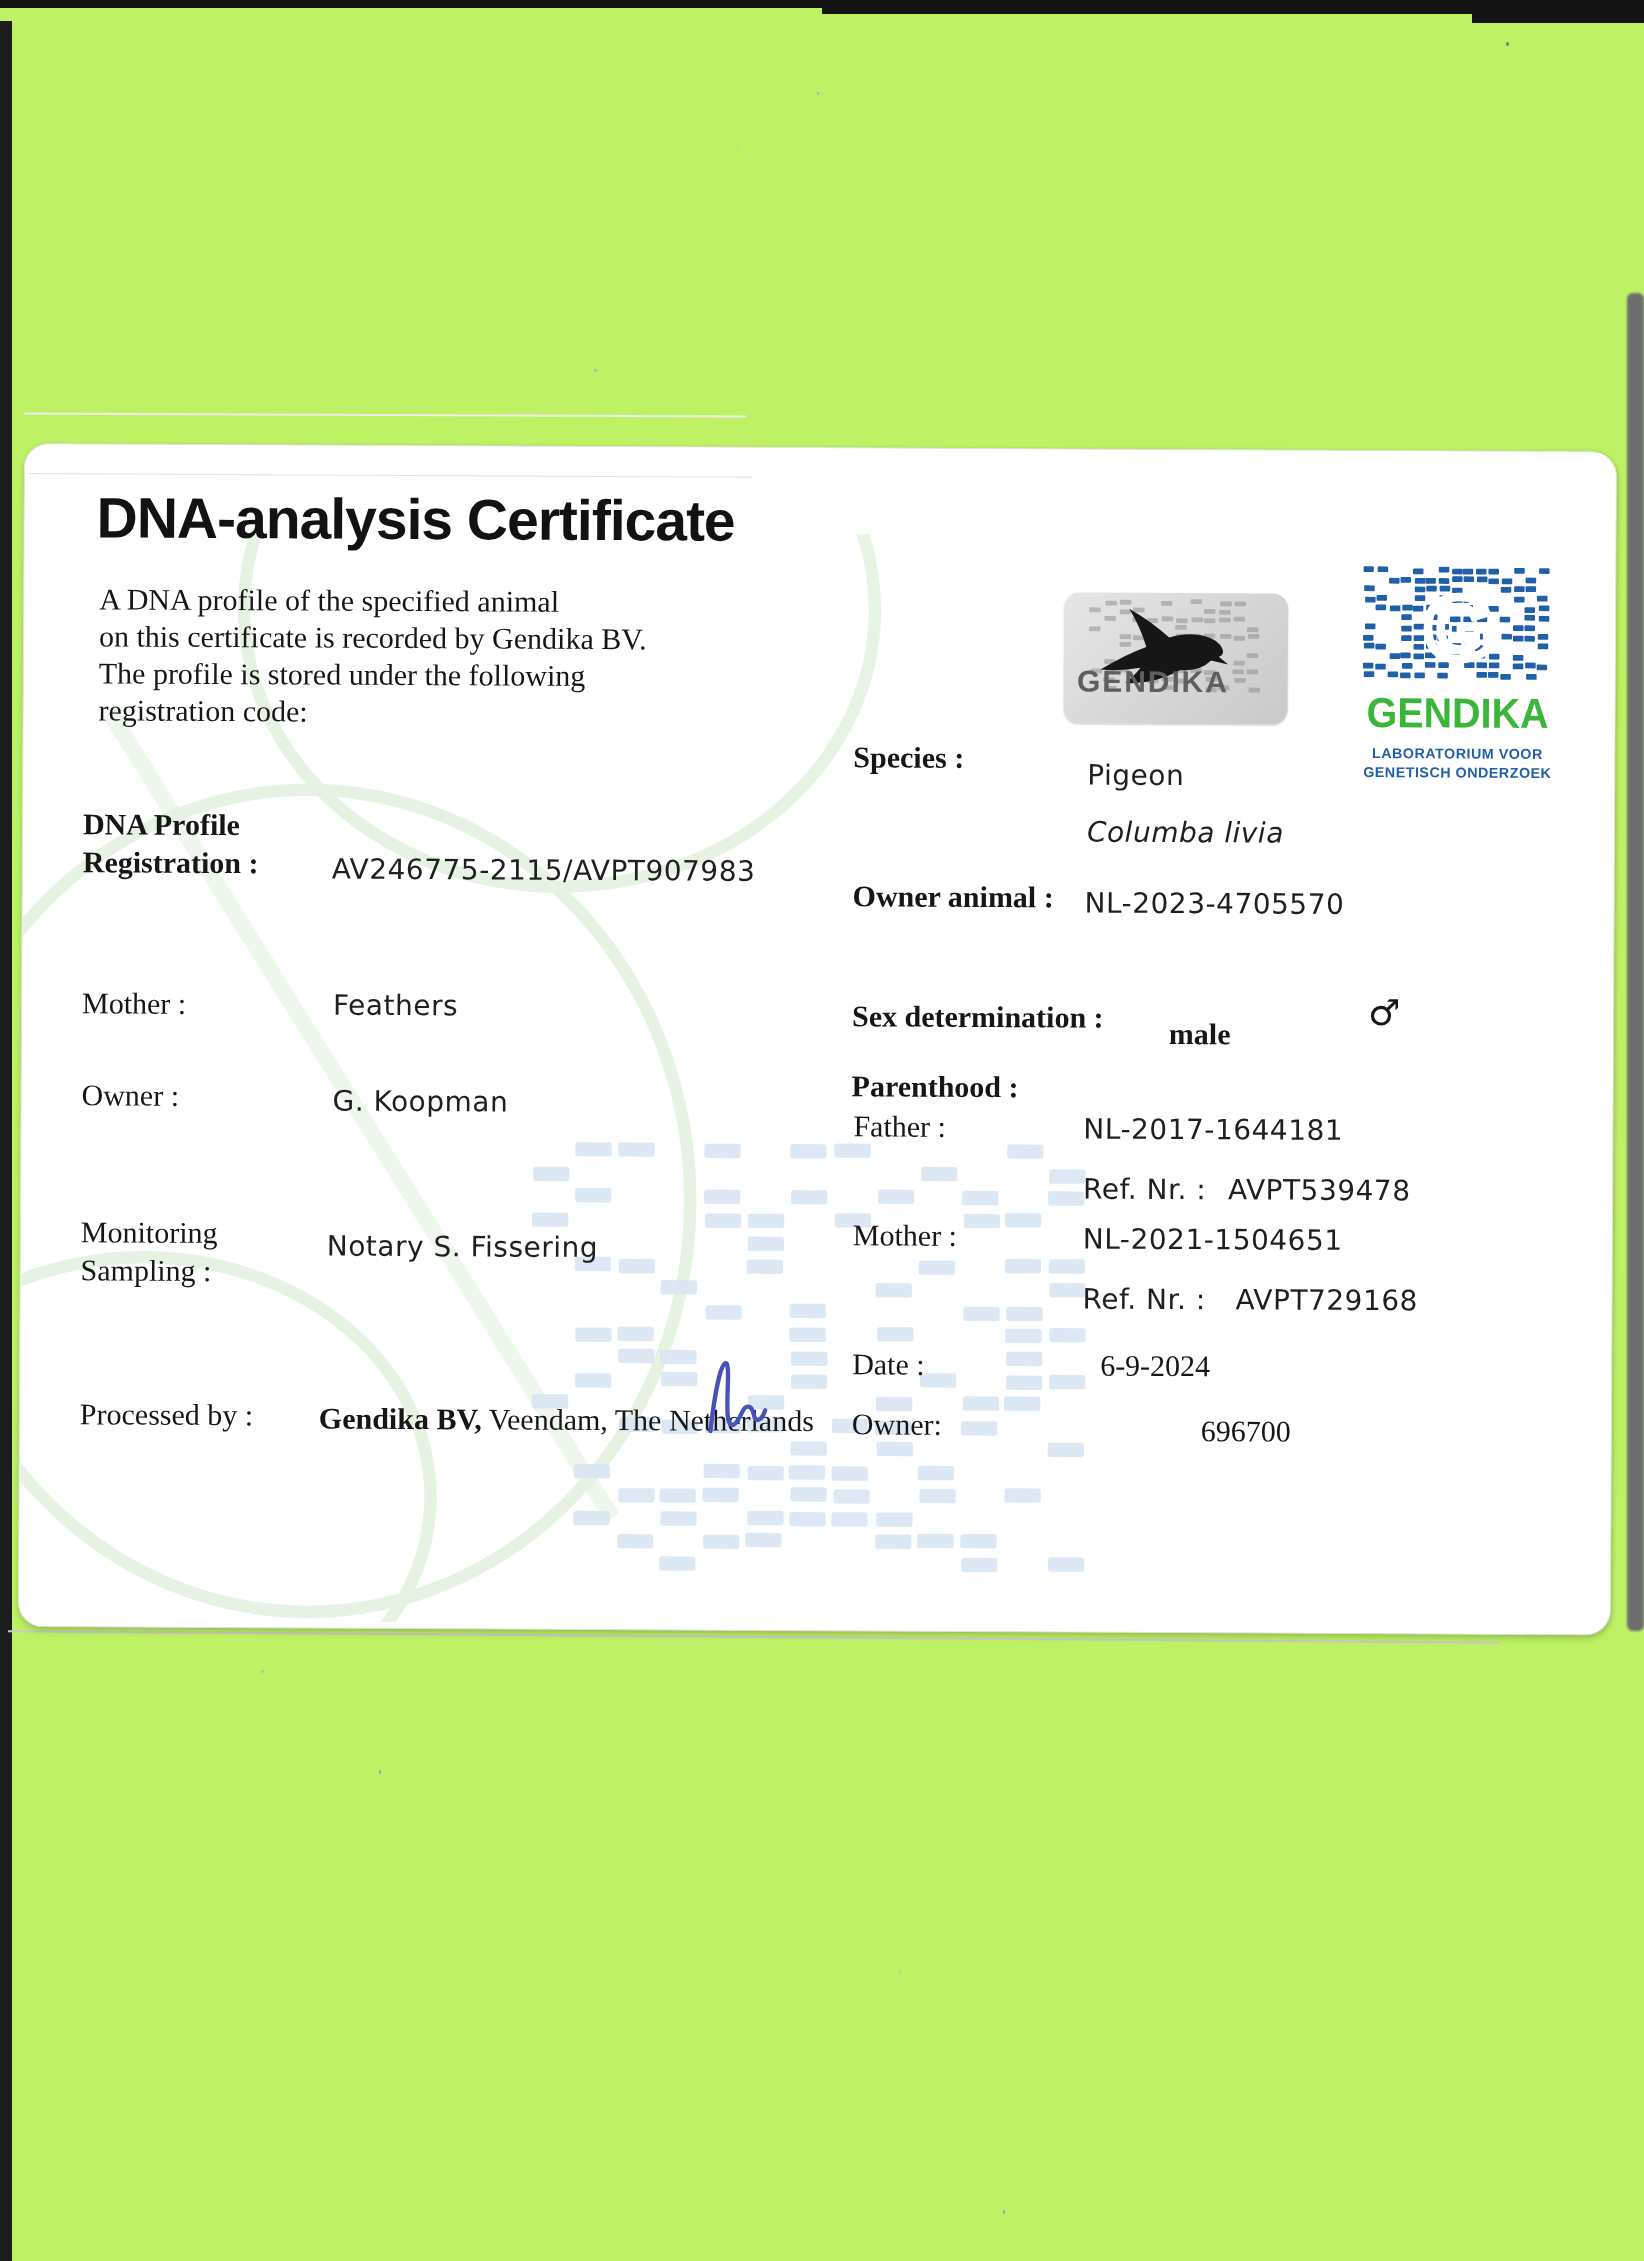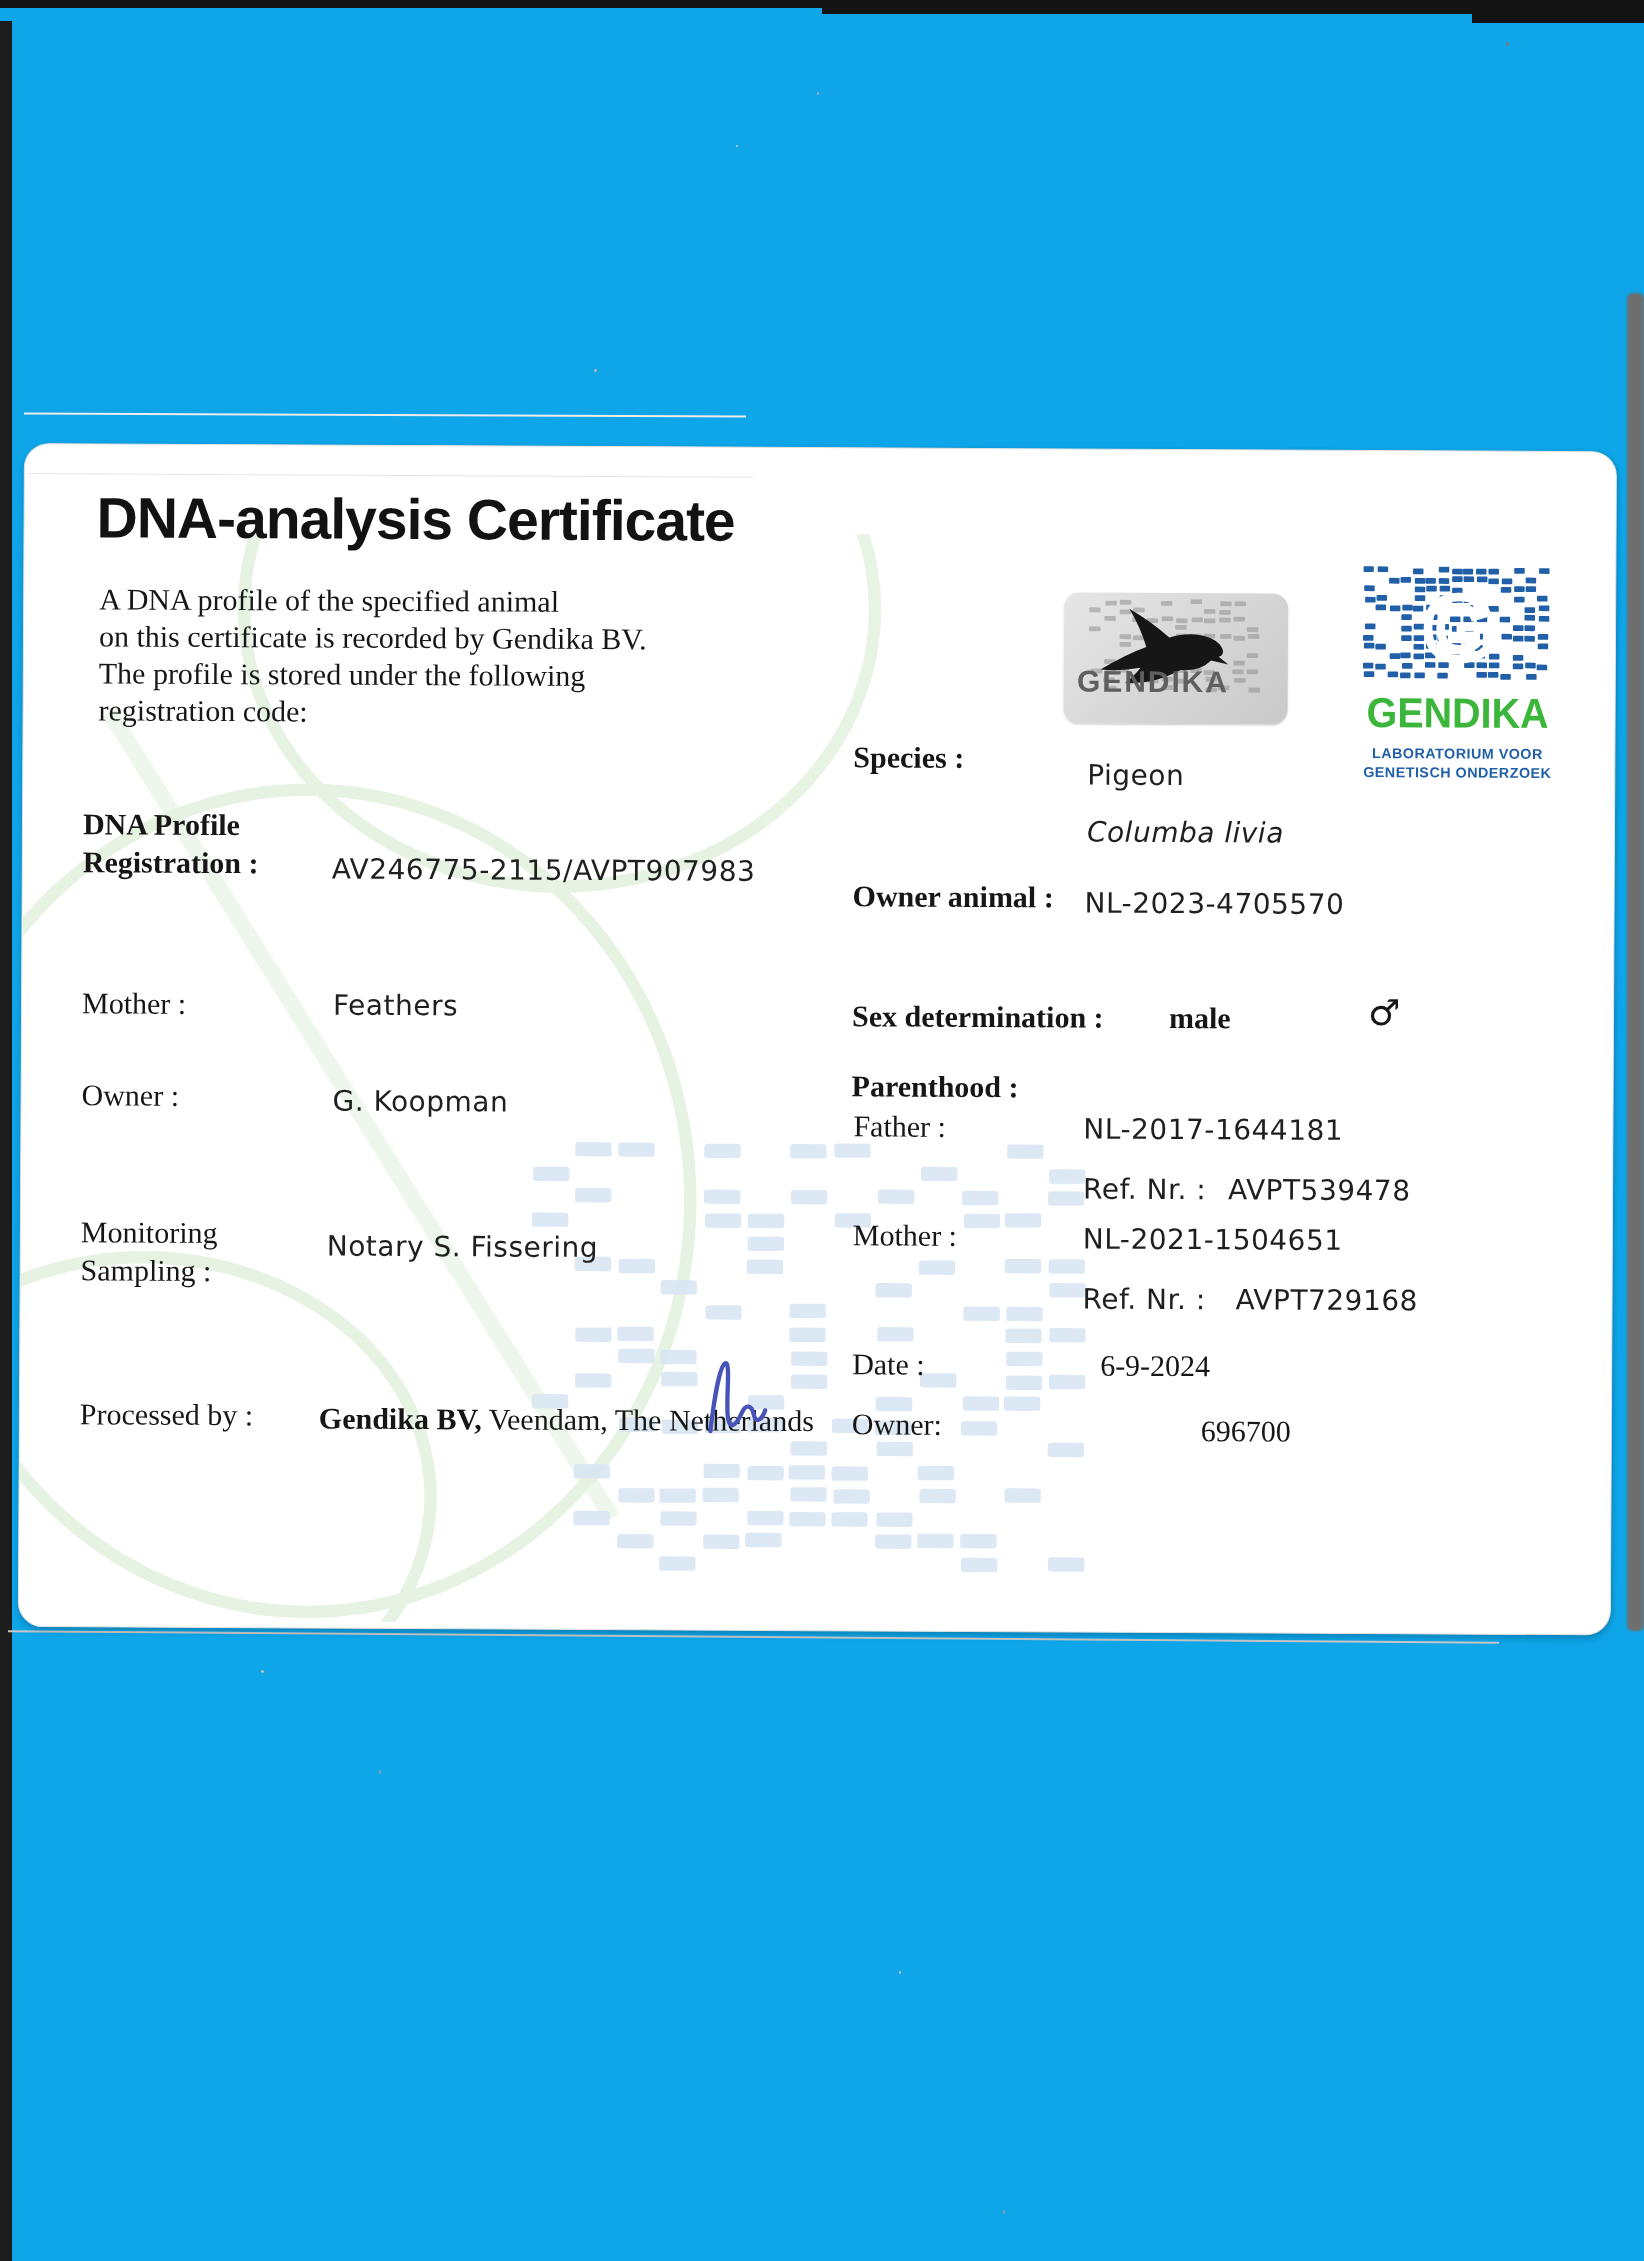--- a/index.html
+++ b/index.html
@@ -1,16 +1,16 @@
 <!DOCTYPE html>
 <html><head>
 <meta charset="utf-8">
 <style>
   html,body{margin:0;padding:0;background:#ffffff;}
-  #scan{position:relative;width:1644px;height:2262px;background:#0ea5e9;overflow:hidden;
+  #scan{position:relative;width:1644px;height:2262px;background:#bef264;overflow:hidden;
         font-family:"Liberation Serif", serif;color:#161616;}
   
   .edge{position:absolute;background:#141414;}
   .edge-top1{left:0;top:0;width:1644px;height:7.6px;}
   .edge-top2{left:822px;top:0;width:822px;height:14.3px;}
   .edge-top3{left:1472px;top:0;width:172px;height:23px;}
   .edge-left{left:0;top:21px;width:12.4px;height:2241px;background:#1c1c1c;}
   .edge-right-gray{position:absolute;left:1627px;top:293px;width:17px;height:1338px;
         background:#6e6e6e;filter:blur(1px);border-radius:5.7px;}
   .sleeve-line-top{position:absolute;left:24px;top:414px;width:722px;height:1.9px;background:#ededed;transform:rotate(0.25deg);}
@@ -24,21 +24,21 @@
   
   .wm{position:absolute;z-index:1;pointer-events:none;}
   
   .t{position:absolute;z-index:3;white-space:nowrap;}
   .title{font-family:"Liberation Sans", sans-serif;font-weight:bold;font-size:57px;
          letter-spacing:-1px;color:#121212;}
   .intro{font-size:30px;line-height:37px;white-space:nowrap;}
   .lbl{font-size:30px;}
   .lbl.b{font-weight:bold;}
   .serifval{font-size:30px;}
-  .serifval.b{font-weight:bold;}
+  .serifval.b{font-weight:bold;margin-top:16px;}
   .hand{font-family:"DejaVu Sans", sans-serif;font-size:28px;letter-spacing:0.5px;color:#1f1f1f;}
   .hand.it{font-style:italic;}
   .male-sym{font-family:"DejaVu Sans", sans-serif;font-size:36px;}
   
   .sticker{position:absolute;left:1040px;top:143px;width:224px;height:131px;z-index:3;
            background:linear-gradient(135deg,#e6e6e6 0%,#d6d6d6 55%,#c9c9c9 100%);
            border-radius:15.3px;box-shadow:0 1px 1.9px rgba(0,0,0,.2);overflow:hidden;}
   .sticker-brand{position:absolute;left:13.4px;bottom:25px;font-family:"Liberation Sans", sans-serif;
            font-weight:bold;font-size:30px;letter-spacing:1.9px;color:#5f5f5f;z-index:2;}
   .sticker-vert{position:absolute;right:1.9px;top:99px;transform:rotate(-90deg);transform-origin:right top;

